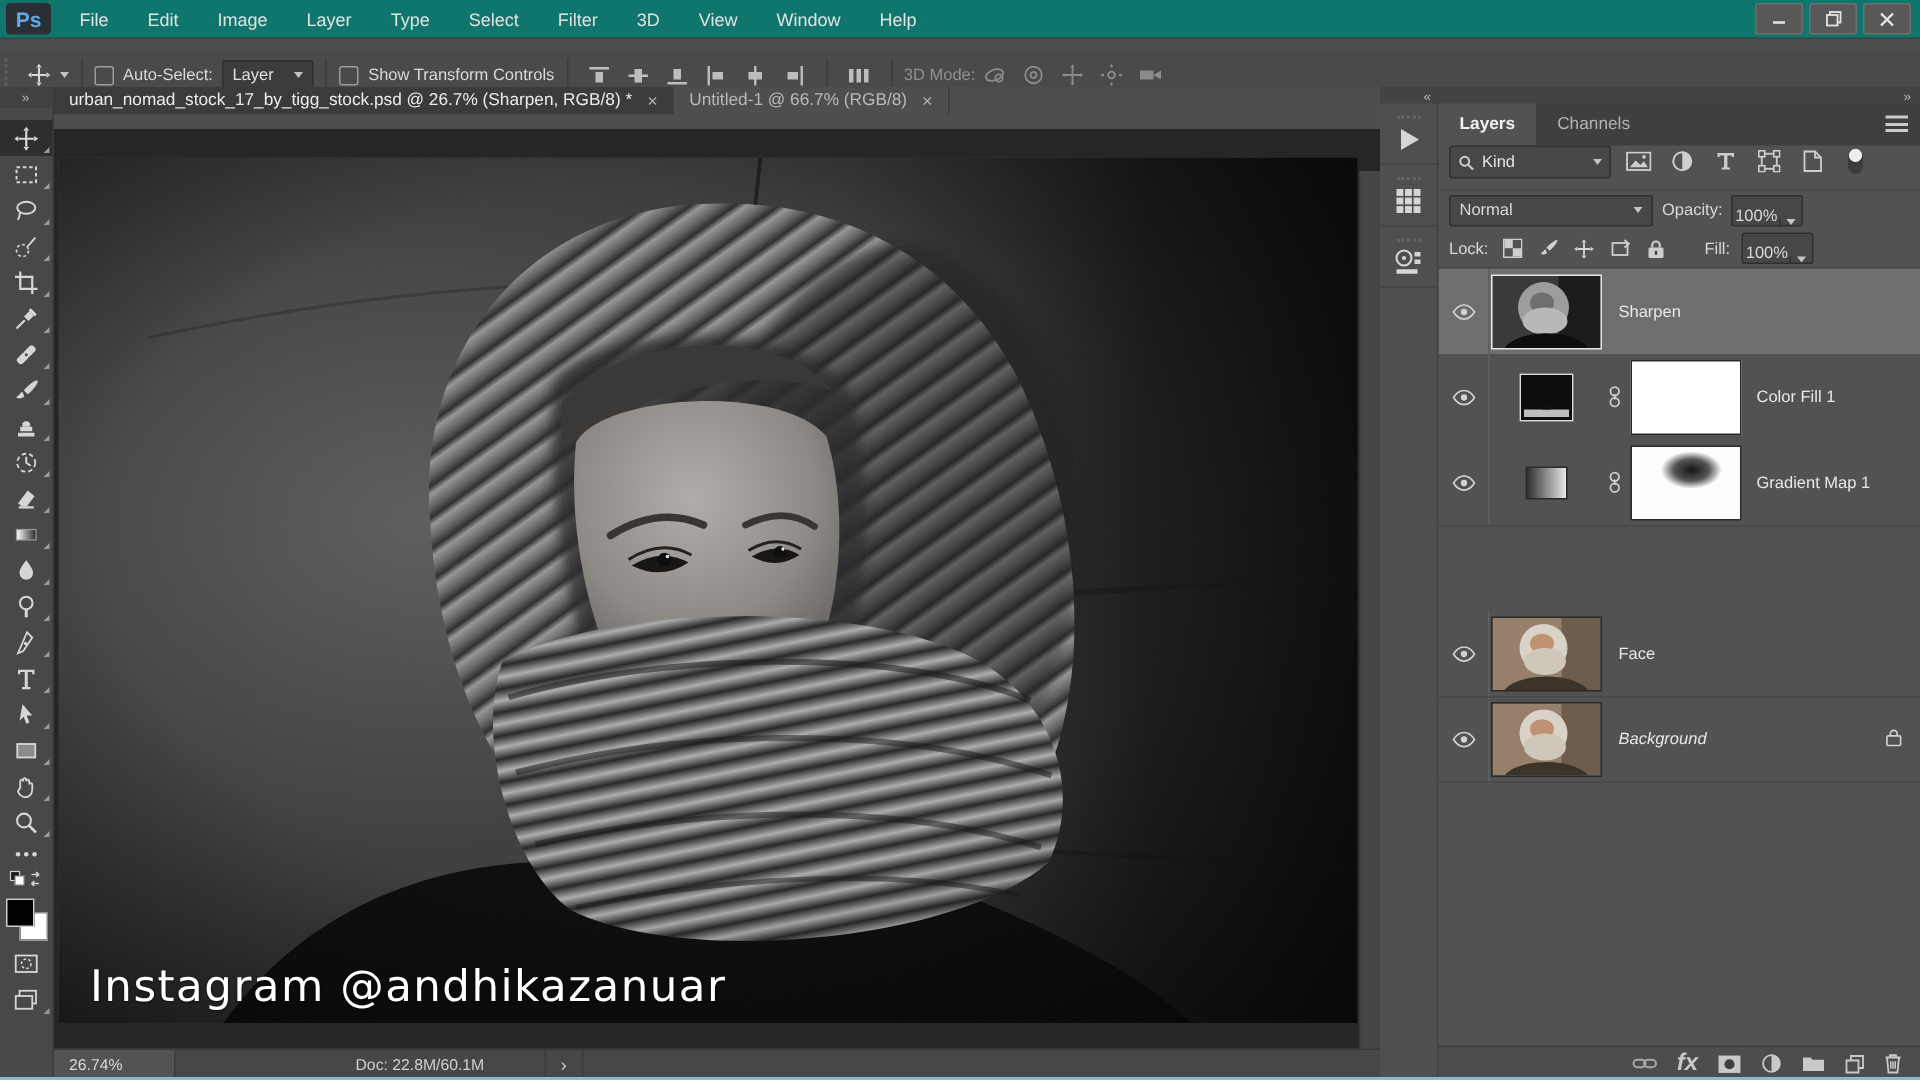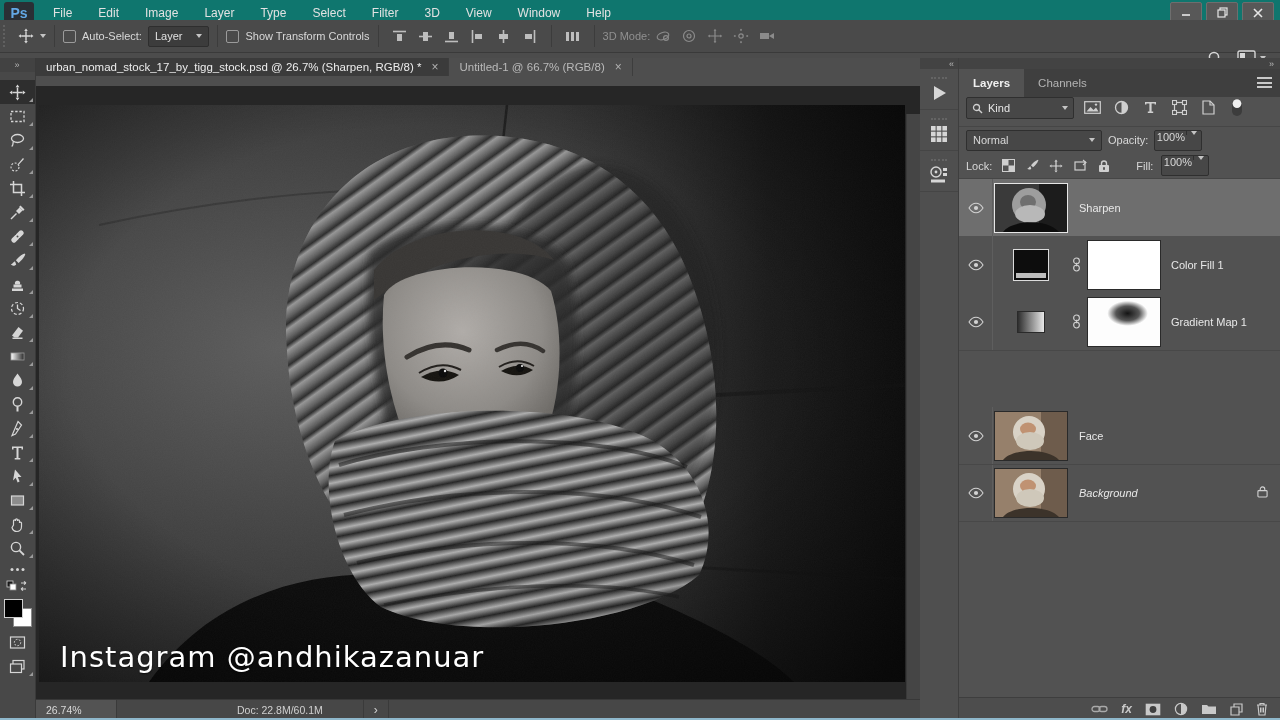--- a/index.html
+++ b/index.html
@@ -12,21 +12,21 @@
   .menubar{position:absolute;left:0;top:0;width:1280px;height:25px;background:#0f766e;
            border-bottom:1px solid #404040;display:flex;align-items:center;}
   .ps-logo{width:30px;height:21px;margin:0 6px 0 4px;background:#2a2f35;border-radius:3px;
            color:#63a8e6;font-weight:bold;font-size:14px;display:flex;align-items:center;justify-content:center;}
   .menu-item{padding:0 13px;height:25px;display:flex;align-items:center;font-size:12px;color:#e2e2e2;cursor:default;}
   .win-controls{position:absolute;right:6px;top:2px;display:flex;gap:4px;}
   .win-btn{width:30px;height:19px;background:#585858;border:1px solid #6e6e6e;border-radius:2px;
            display:flex;align-items:center;justify-content:center;}
 
   
-  .optionsbar{position:absolute;left:0;top:20px;width:1280px;height:32px;background:#4a4a4a;
+  .optionsbar{position:absolute;left:0;top:34px;width:1280px;height:32px;background:#4a4a4a;
               border-bottom:1px solid #3a3a3a;display:flex;align-items:center;}
   .grip{width:5px;height:22px;margin-left:3px;border-left:2px dotted #606060;}
   .opt-sep{width:1px;height:22px;background:#3c3c3c;margin:0 8px;}
   .opt-group{display:flex;align-items:center;gap:6px;}
   .checkbox{width:11px;height:11px;border:1px solid #9b9b9b;border-radius:2px;background:transparent;}
   .dropdown{height:19px;background:#3c3c3c;border:1px solid #2e2e2e;border-radius:2px;
             display:flex;align-items:center;padding:0 6px;gap:14px;color:#e0e0e0;}
   .chev{width:0;height:0;border-left:3.5px solid transparent;border-right:3.5px solid transparent;border-top:4px solid #c4c4c4;}
   .opt-icon{width:26px;height:24px;display:flex;align-items:center;justify-content:center;}
   .dim-label{color:#909090;}
@@ -77,21 +77,21 @@
   .panel-tab.active{background:#525252;color:#f0f0f0;font-weight:bold;}
   .hamburger{position:absolute;right:8px;top:8px;width:15px;height:11px;display:flex;flex-direction:column;justify-content:space-between;}
   .hamburger span{height:2px;background:#c9c9c9;}
   .filter-row{position:absolute;left:0;top:39px;width:321px;height:30px;display:flex;padding-left:7px;box-sizing:border-box;gap:7px;border-bottom:1px solid #464646;}
   .kind-dd{width:96px;height:20px;background:#474747;border:1px solid #2f2f2f;border-radius:2px;display:flex;align-items:center;padding:0 5px;gap:5px;}
   .kind-dd .lbl{flex:1;color:#e6e6e6;}
   .filter-ico{width:22px;height:20px;display:flex;align-items:center;justify-content:center;}
   .blend-row{position:absolute;left:0;top:69px;width:321px;height:26px;display:flex;align-items:center;padding-left:7px;box-sizing:border-box;gap:6px;}
   .blend-dd{width:122px;height:19px;background:#474747;border:1px solid #2f2f2f;border-radius:2px;display:flex;align-items:center;padding:0 6px;}
   .blend-dd .lbl{flex:1;}
-  .val-well{width:46px;height:19px;background:#474747;border:1px solid #2f2f2f;border-radius:2px;display:flex;align-items:flex-start;}
+  .val-well{width:46px;height:19px;background:#474747;border:1px solid #2f2f2f;border-radius:2px;display:flex;align-items:flex-end;}
   .val-well .v{flex:1;text-align:center;}
   .val-well .c{width:14px;border-left:1px solid #2f2f2f;display:flex;justify-content:center;}
   .lock-row{position:absolute;left:0;top:95px;width:321px;height:26px;display:flex;align-items:center;padding-left:7px;box-sizing:border-box;gap:8px;border-bottom:1px solid #464646;}
   .lock-ico{width:16px;height:16px;display:flex;align-items:center;justify-content:center;}
 
   .layers-list{position:absolute;left:0;top:121px;width:321px;bottom:23px;background:#525252;overflow:hidden;}
   .layer-row{position:absolute;left:0;width:321px;height:57px;display:flex;align-items:center;border-bottom:1px solid #484848;background:#525252;}
   .layer-row.sel{background:#6e6e6e;}
   .eye-cell{width:33px;height:57px;display:flex;align-items:center;justify-content:center;border-right:1px solid #5e5e5e;}
   .slot{width:76px;display:flex;align-items:center;justify-content:center;}
@@ -103,21 +103,21 @@
   .grad-thumb{width:26px;height:20px;border:1px solid #2a2a2a;background:linear-gradient(90deg,#2e2e2e,#e8e8e8);}
   .bw-thumb{width:26px;height:20px;border:1px solid #2a2a2a;background:linear-gradient(90deg,#3f3f3f 0 45%,#ffffff 45%);}
   .mask-thumb{width:72px;height:48px;border:1px solid #2a2a2a;background:#fff;margin-left:4px;}
   .mask-thumb.blob{background:radial-gradient(ellipse 26px 16px at 55% 32%, #141414 0%, #555 45%, #fdfdfd 78%);}
   .chain-wrap{width:14px;display:flex;justify-content:center;}
   .layer-name{margin-left:10px;color:#e8e8e8;font-size:11px;white-space:nowrap;}
   .layer-name.it{font-style:italic;}
   .row-lock{position:absolute;right:12px;top:21px;}
   .panel-footer{position:absolute;left:0;bottom:0;width:321px;height:23px;background:#4d4d4d;border-top:1px solid #3e3e3e;
                 display:flex;align-items:center;justify-content:flex-end;gap:13px;padding-right:12px;box-sizing:border-box;}
-  .fx-label{color:#c9c9c9;font-size:12px;font-style:italic;font-weight:bold;}
+  .fx-label{color:#c9c9c9;font-size:16px;font-style:italic;font-weight:bold;}
 </style>
 </head>
 <body>
 
 <div class="app">
 
   <svg width="0" height="0" style="position:absolute">
     <defs>
       <symbol id="i-eye" viewBox="0 0 16 12">
         <path d="M1 6C3 2.8 5.4 1.3 8 1.3S13 2.8 15 6c-2 3.2-4.4 4.7-7 4.7S3 9.2 1 6z" fill="none" stroke="#d2d2d2" stroke-width="1.1"></path>

